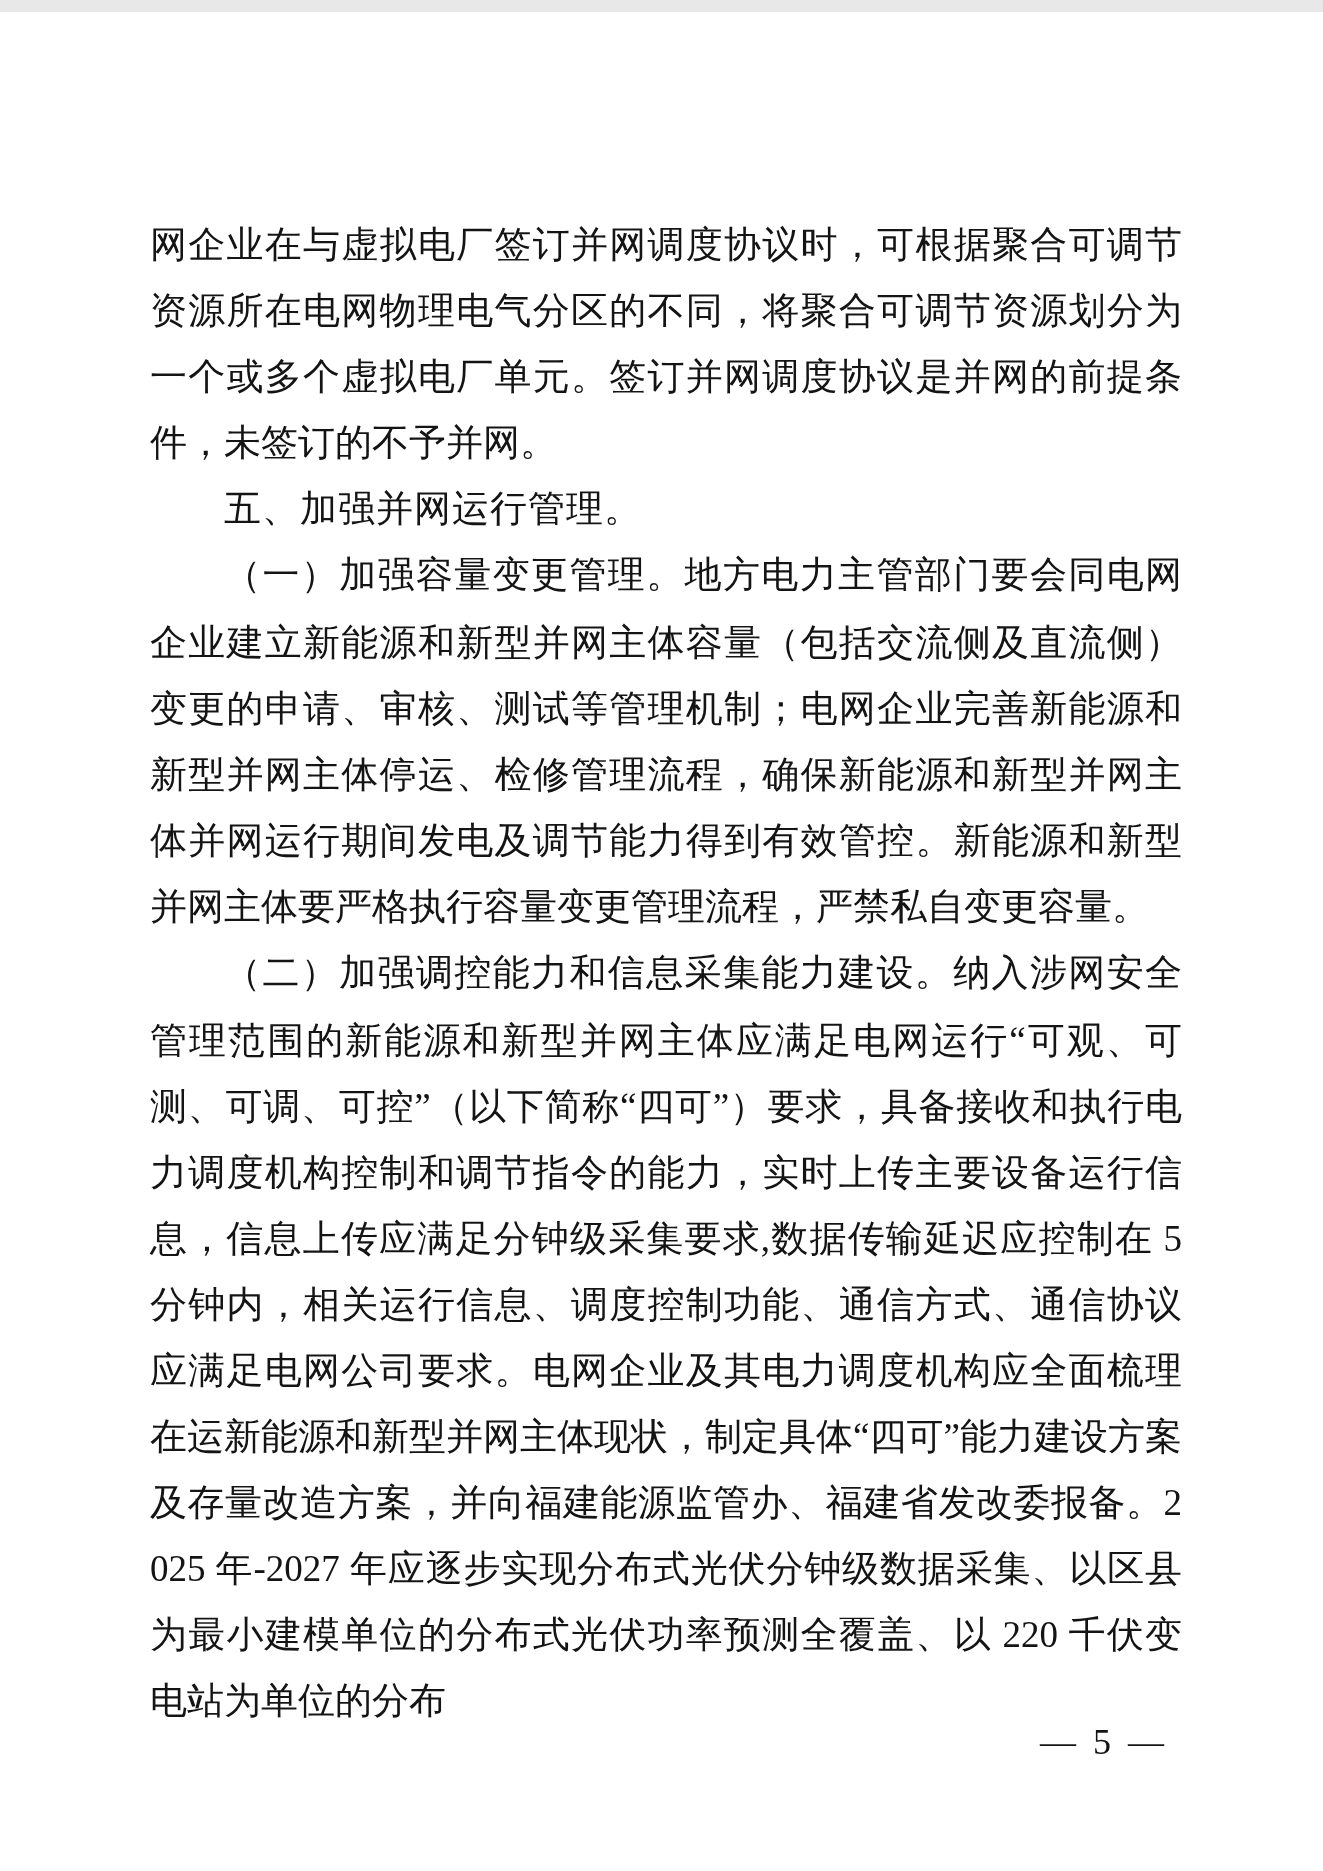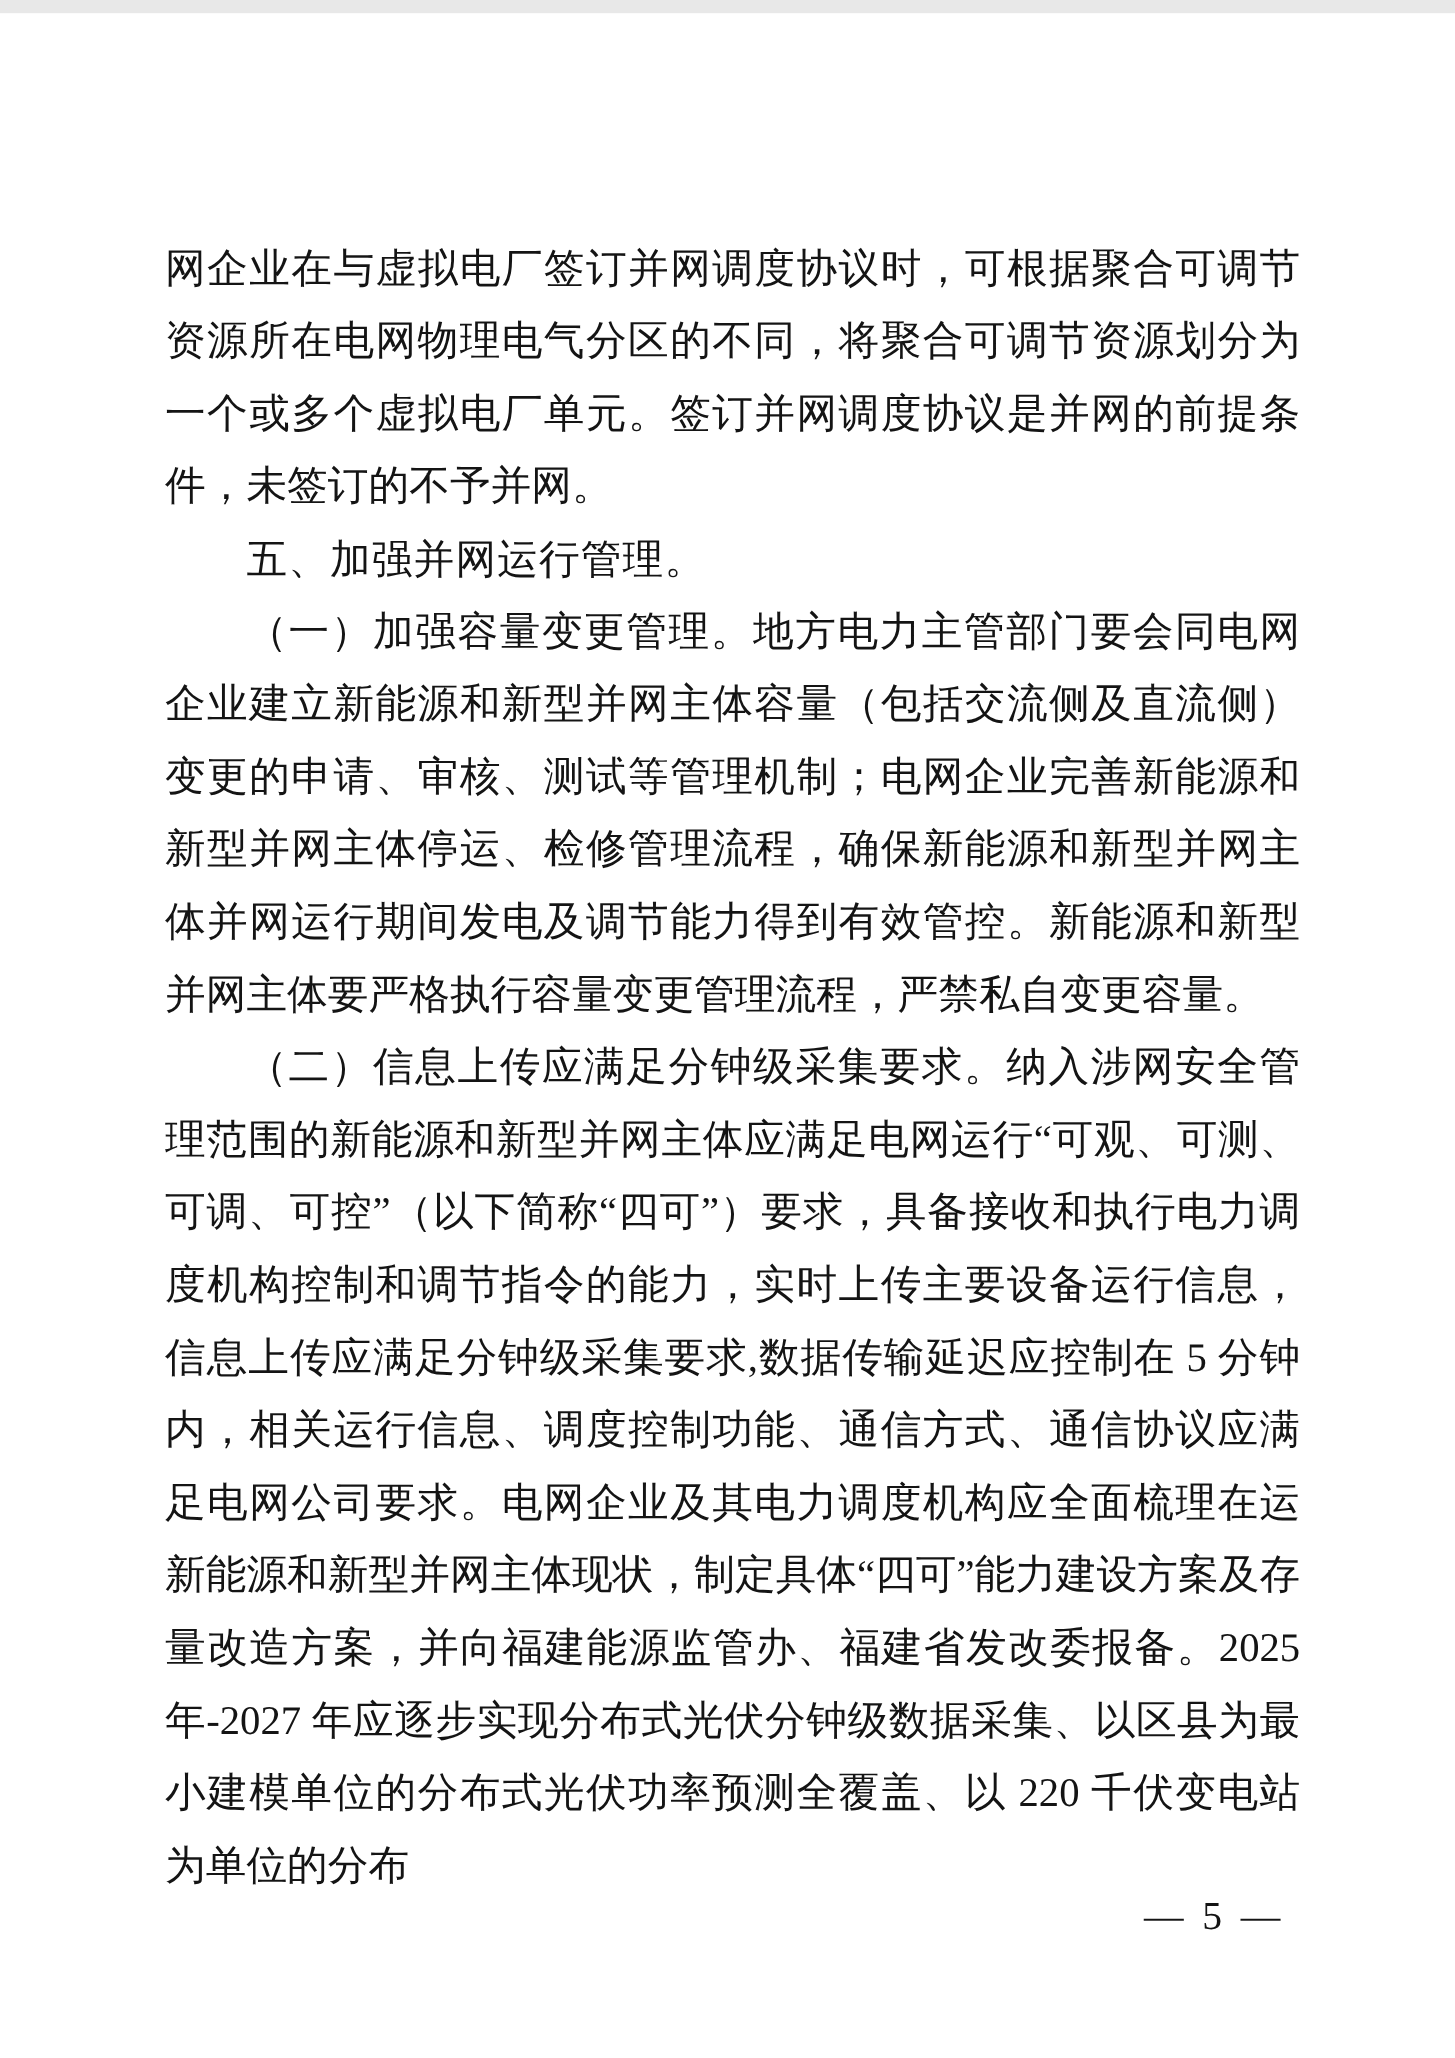--- a/index.html
+++ b/index.html
@@ -40,21 +40,21 @@
     padding: 0;
     text-indent: 2em;
     font-size: 37px;
     line-height: 66px;
     font-weight: normal;
     font-family: "Liberation Sans", "DejaVu Sans", sans-serif;
     letter-spacing: 1px;
   }
   .lead {
     
-    font-family: Liberation Serif, serif;
+    font-family: Liberation Mono, monospace;
   }
   .page-footer {
     position: absolute;
     top: 1708px;
     right: 155px;
     font-size: 36px;
     line-height: 44px;
     letter-spacing: 4px;
     color: #141414;
     font-family: "Liberation Serif", "DejaVu Serif", serif;
@@ -66,19 +66,19 @@
 <div class="page">
 
   <div class="content">
 
     <p class="para continuation">网企业在与虚拟电厂签订并网调度协议时，可根据聚合可调节资源所在电网物理电气分区的不同，将聚合可调节资源划分为一个或多个虚拟电厂单元。签订并网调度协议是并网的前提条件，未签订的不予并网。</p>
 
     <h2 class="heading">五、加强并网运行管理。</h2>
 
     <p class="para"><span class="lead">（一）加强容量变更管理。</span><span>地方电力主管部门要会同电网企业建立新能源和新型并网主体容量（包括交流侧及直流侧）变更的申请、审核、测试等管理机制；电网企业完善新能源和新型并网主体停运、检修管理流程，确保新能源和新型并网主体并网运行期间发电及调节能力得到有效管控。新能源和新型并网主体要严格执行容量变更管理流程，严禁私自变更容量。</span></p>
 
-    <p class="para"><span class="lead">（二）信息上传应满足分钟级采集要求。</span><span>纳入涉网安全管理范围的新能源和新型并网主体应满足电网运行“可观、可测、可调、可控”（以下简称“四可”）要求，具备接收和执行电力调度机构控制和调节指令的能力，实时上传主要设备运行信息，信息上传应满足分钟级采集要求,数据传输延迟应控制在 5 分钟内，相关运行信息、调度控制功能、通信方式、通信协议应满足电网公司要求。电网企业及其电力调度机构应全面梳理在运新能源和新型并网主体现状，制定具体“四可”能力建设方案及存量改造方案，并向福建能源监管办、福建省发改委报备。2025 年-2027 年应逐步实现分布式光伏分钟级数据采集、以区县为最小建模单位的分布式光伏功率预测全覆盖、以 220 千伏变电站为单位的分布</span></p>
+    <p class="para"><span class="lead">（二）加强调控能力和信息采集能力建设。</span><span>纳入涉网安全管理范围的新能源和新型并网主体应满足电网运行“可观、可测、可调、可控”（以下简称“四可”）要求，具备接收和执行电力调度机构控制和调节指令的能力，实时上传主要设备运行信息，信息上传应满足分钟级采集要求,数据传输延迟应控制在 5 分钟内，相关运行信息、调度控制功能、通信方式、通信协议应满足电网公司要求。电网企业及其电力调度机构应全面梳理在运新能源和新型并网主体现状，制定具体“四可”能力建设方案及存量改造方案，并向福建能源监管办、福建省发改委报备。2025 年-2027 年应逐步实现分布式光伏分钟级数据采集、以区县为最小建模单位的分布式光伏功率预测全覆盖、以 220 千伏变电站为单位的分布</span></p>
 
   </div>
 
   <div class="page-footer">— 5 —</div>
 
 </div>
 
 </body></html>

